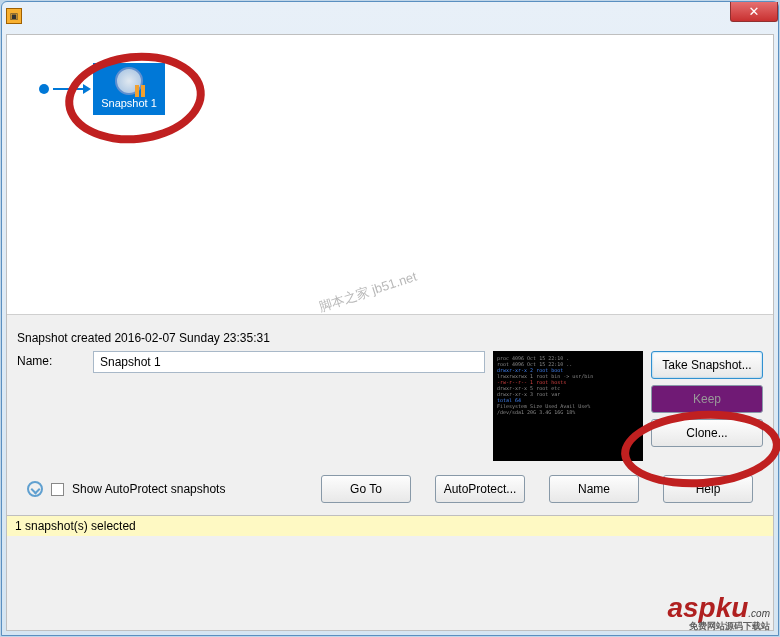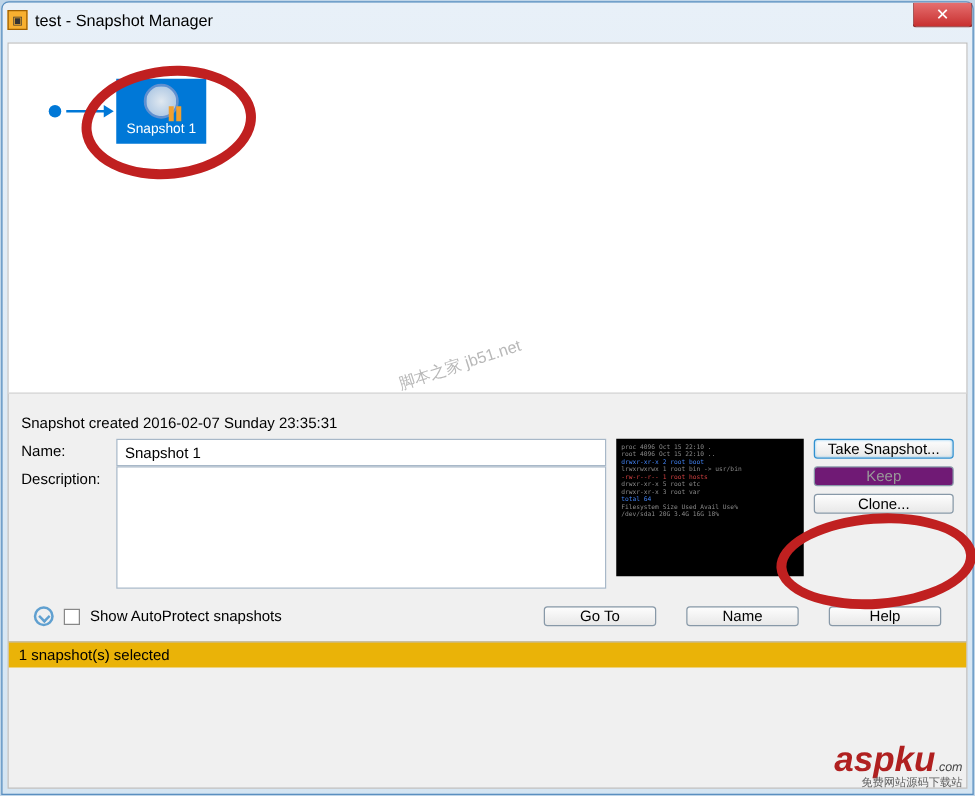--- a/index.html
+++ b/index.html
@@ -217,21 +217,21 @@
     .thumb .red { color: #d04040; }
     .thumb .blue { color: #4080f0; }
     .right-btns {
       width: 112px;
       display: flex;
       flex-direction: column;
       gap: 6px;
       position: relative;
     }
     button.win {
-      height: 16px;
+      height: 28px;
       border: 1px solid #8899a8;
       background: linear-gradient(#fdfdfd,#e8e8e8);
       border-radius: 3px;
       font-family: inherit;
       font-size: 12px;
       cursor: pointer;
     }
     button.win.focused {
       border: 1px solid #3090d0;
       box-shadow: inset 0 0 2px #70c0f0;
@@ -278,21 +278,21 @@
       display: inline-block;
     }
     .bottom-btns {
       margin-left: auto;
       display: flex;
       gap: 24px;
     }
     .bottom-btns button.win { width: 90px; }
     .statusbar {
       border-top: 1px solid #bfbfbf;
-      background: #eab308;
+      background: #fef9c3;
       padding: 3px 8px;
       font-size: 12px;
     }
     .aspku {
       position: absolute;
       bottom: 4px; right: 10px;
       font-family: Arial, sans-serif;
       font-weight: bold;
       font-style: italic;
       font-size: 28px;
@@ -300,34 +300,33 @@
     }
     .aspku small {
       font-size: 10px;
       font-weight: normal;
       color: #444;
     }
     .aspku .sub {
       display: block;
       font-size: 9px;
       font-style: normal;
-      font-weight: normal;
+      font-weight: bold;
       color: #606060;
       text-align: right;
       margin-top: -4px;
     }
   </style>
 </head>
 <body>
 
 <div class="window">
 
   <div class="titlebar">
     <span class="app-icon">▣</span>
-    <span class="title-text">test - Snapshot Manager</span>
     <div class="close-btn">
       <span>✕</span>
     </div>
   </div>
 
   <div class="client">
 
     <div class="tree-area">
       <div class="tree-content">
         <span class="root-dot"></span>
@@ -348,24 +347,20 @@
 
     <div class="details">
       <div class="created-line">Snapshot created 2016-02-07 Sunday 23:35:31</div>
 
       <div class="form-row">
         <div class="left-form">
           <div class="field-row">
             <label>Name:</label>
             <input class="text-input" value="Snapshot 1" style="">
           </div>
-          <div class="field-row">
-            <label>Description:</label>
-            <textarea class="desc-box" style=""></textarea>
-          </div>
         </div>
 
         <div class="thumb">
           <div>proc 4096 Oct 15 22:10 .</div>
           <div>root 4096 Oct 15 22:10 ..</div>
           <div class="blue">drwxr-xr-x 2 root boot</div>
           <div>lrwxrwxrwx 1 root bin -&gt; usr/bin</div>
           <div class="red">-rw-r--r-- 1 root hosts</div>
           <div>drwxr-xr-x 5 root etc</div>
           <div>drwxr-xr-x 3 root var</div>
@@ -381,20 +376,21 @@
           <div class="circle-annot2"></div>
         </div>
       </div>
 
       <div class="bottom-bar">
         <span class="hint-icon"></span>
         <span class="checkbox"></span>
         <span>Show AutoProtect snapshots</span>
         <div class="bottom-btns">
           <button class="win">Go To</button>
+          <button class="win">AutoProtect...</button>
           <button class="win">Name</button>
           <button class="win">Help</button>
         </div>
       </div>
     </div>
 
     <div class="statusbar">1 snapshot(s) selected</div>
   </div>
 </div>
 

